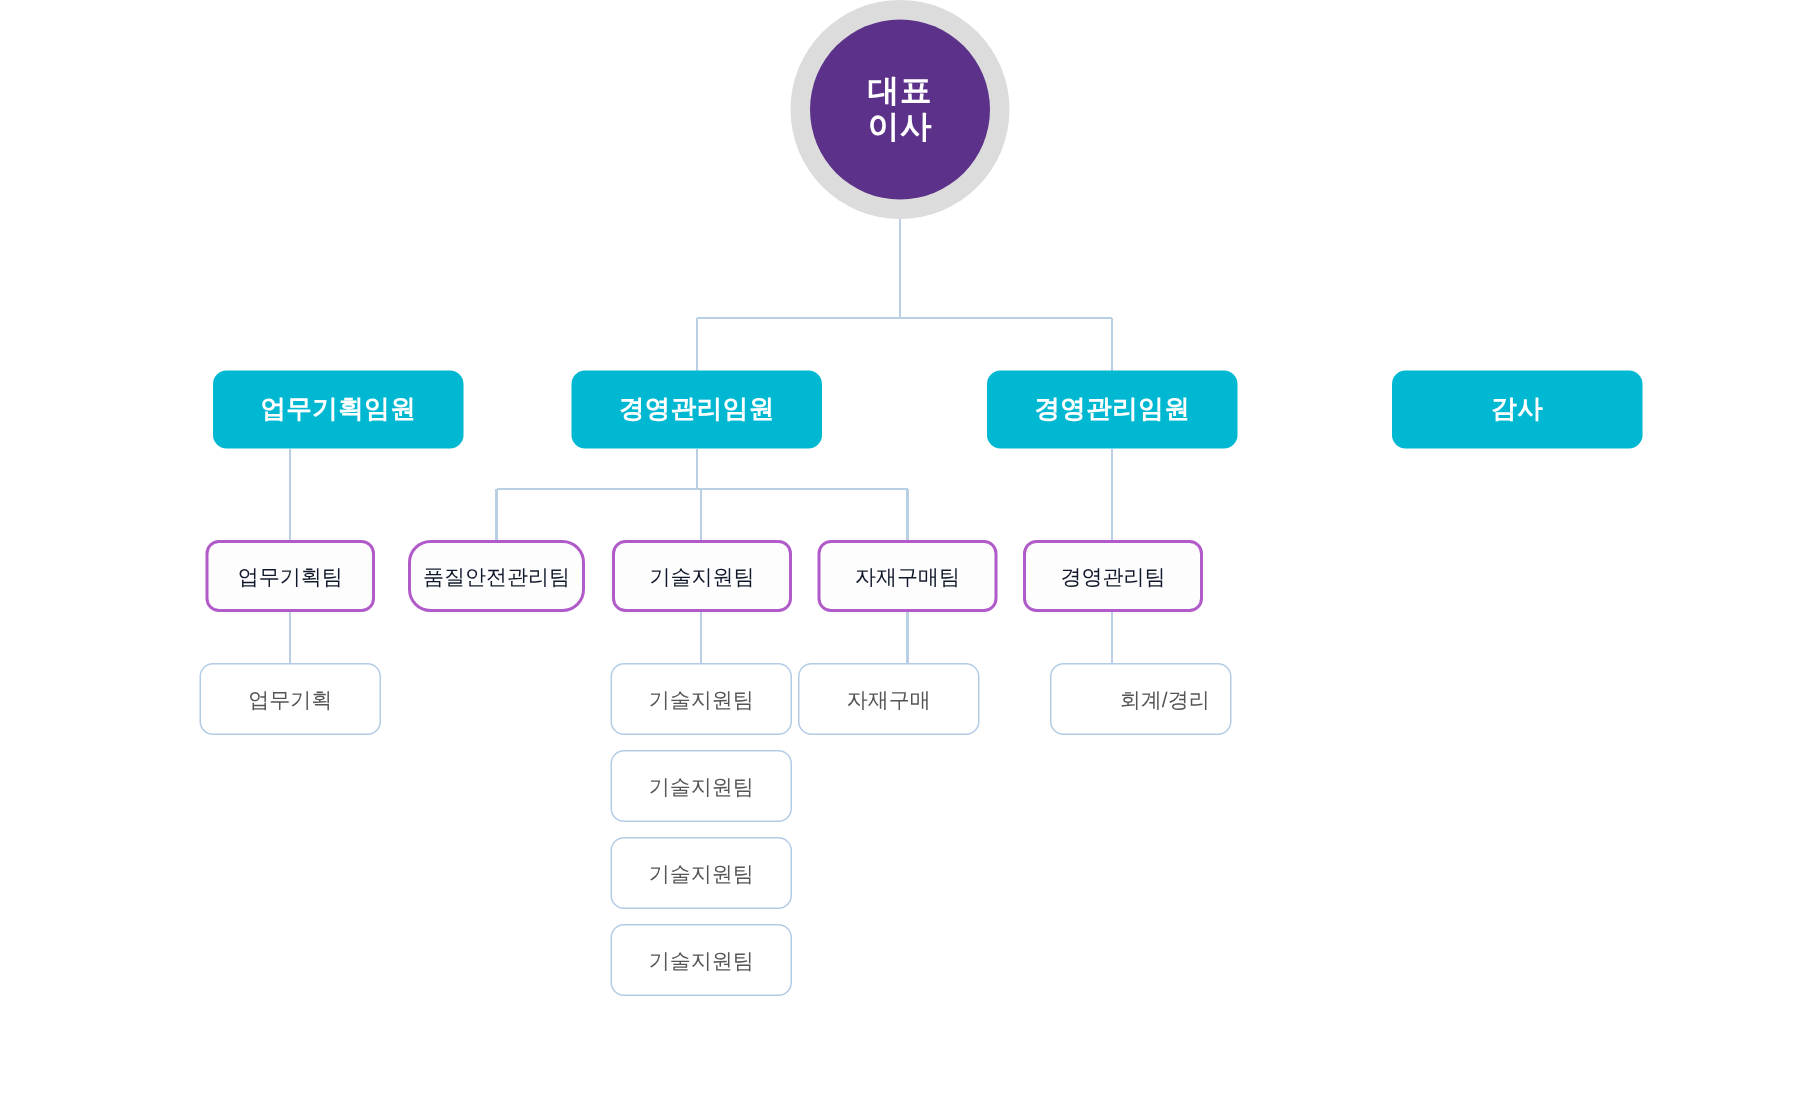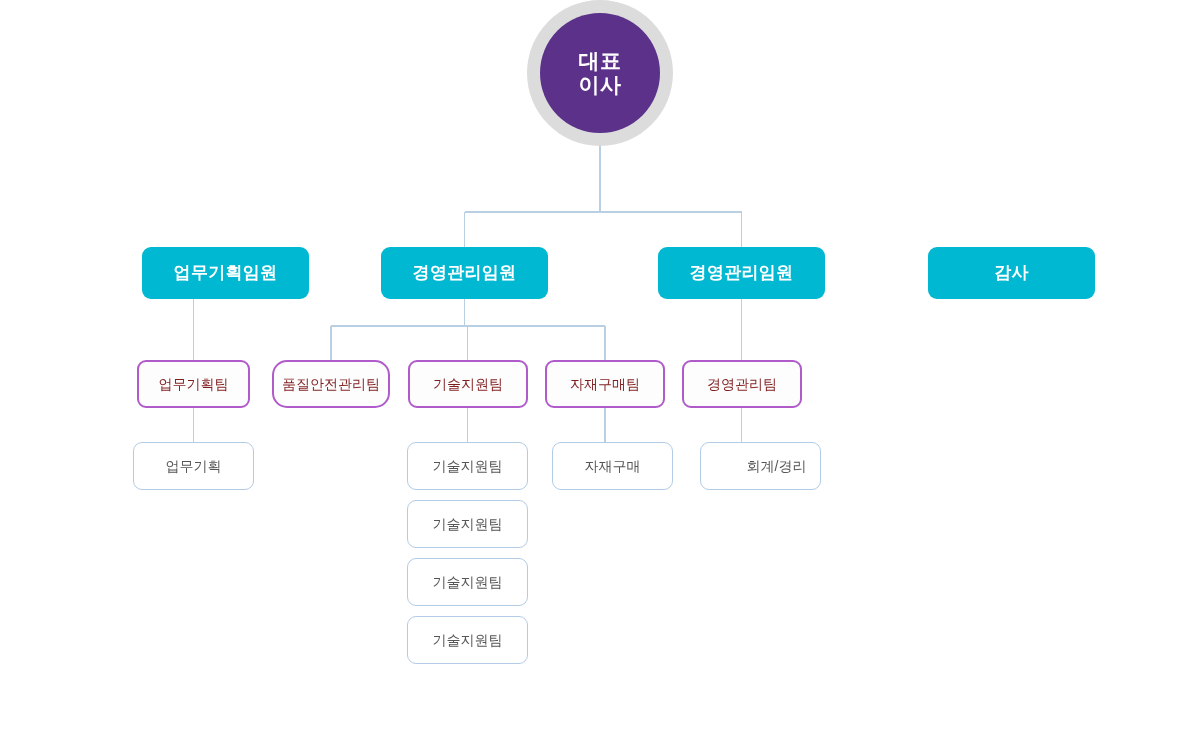--- a/index.html
+++ b/index.html
@@ -74,21 +74,21 @@
     font-weight: bold;
     letter-spacing: 0.3px;
   }
 
   
   .team {
     height: 48px;
     border-radius: 9px;
     background: #fdfdfe;
     border: 2.5px solid #b05bc9;
-    color: #7f1d1d;
+    color: #0f172a;
     font-size: 14px;
   }
 
   
   .sub {
     height: 48px;
     border-radius: 9px;
     background: #ffffff;
     border: 1.6px solid #b3cce6;
     color: #555555;
@@ -150,21 +150,21 @@
   <div class="node team" style="left:408px; top:360px; width:120px;">기술지원팀</div>
 
   <div class="node team" style="left:545px; top:360px; width:120px;">자재구매팀</div>
 
   <div class="node sub" style="left:133px; top:442px; width:121px;">업무기획</div>
 
   <div class="node team" style="left:682px; top:360px; width:120px;">경영관리팀</div>
 
   <div class="node sub" style="left:407px; top:442px; width:121px;">기술지원팀</div>
 
-  <div class="node sub" style="left:552px; top:442px; width:121px;">자재구매</div>
+  <div class="node sub" style="left:532px; top:442px; width:121px;">자재구매</div>
 
   <div class="node sub" style="left:700px; top:442px; width:121px;padding-left:32px;">회계/경리</div>
 
   <div class="node sub" style="left:407px; top:500px; width:121px;">기술지원팀</div>
 
   <div class="node sub" style="left:407px; top:558px; width:121px;">기술지원팀</div>
 
   <div class="node sub" style="left:407px; top:616px; width:121px;">기술지원팀</div>
 
 </div>

